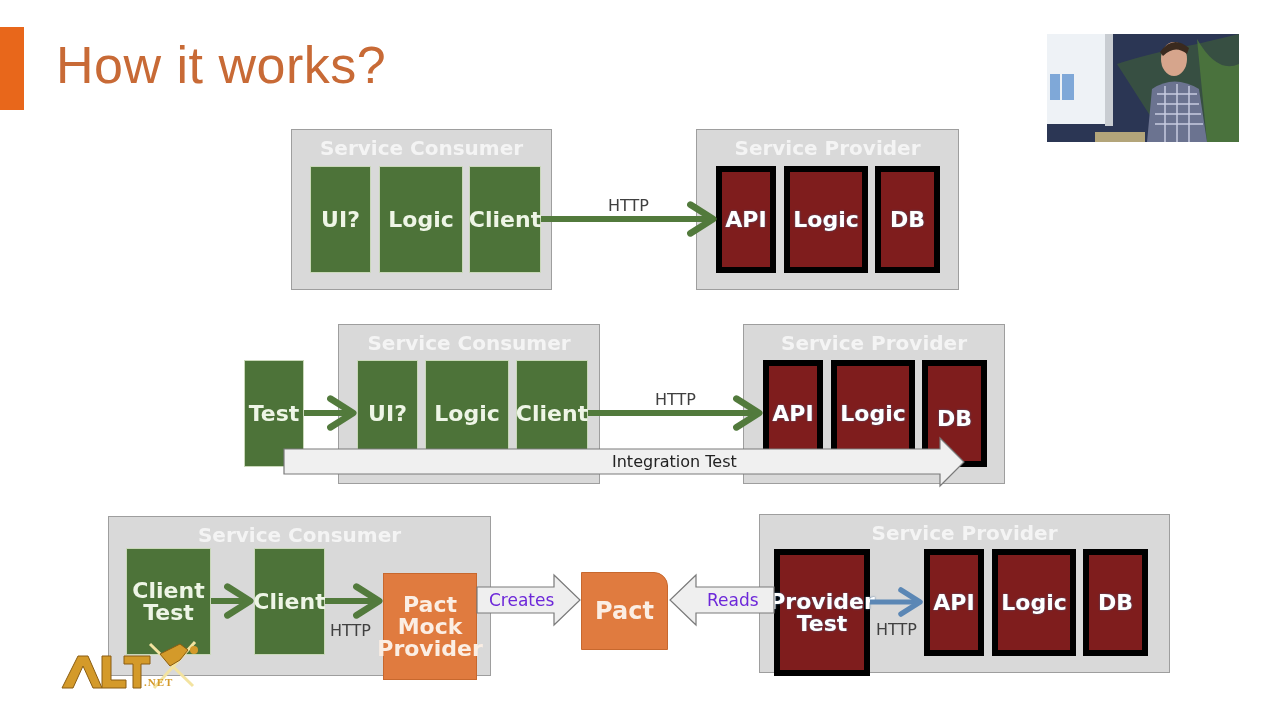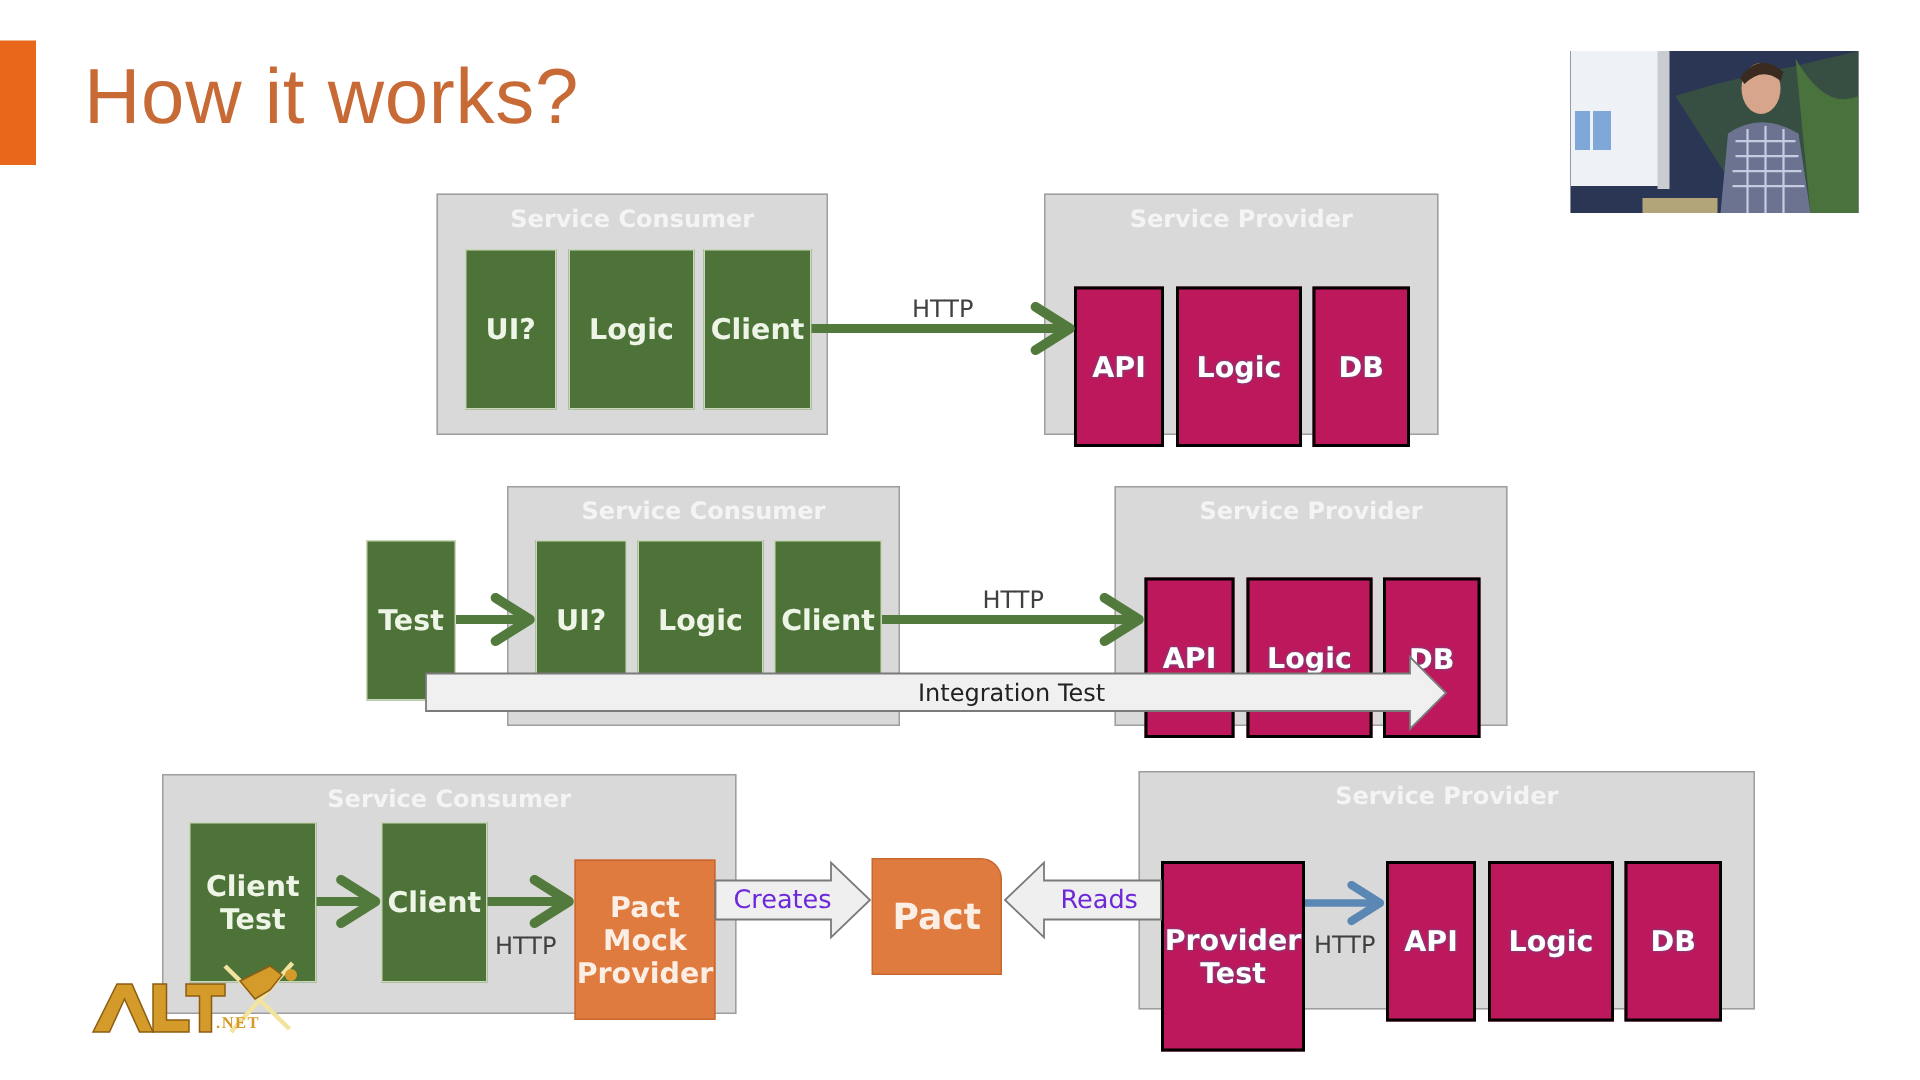--- a/index.html
+++ b/index.html
@@ -5,25 +5,25 @@
   html, body { margin:0; padding:0; }
   body { width:1280px; height:720px; background:#ffffff; position:relative; overflow:hidden;
          font-family:"DejaVu Sans", sans-serif; }
   .abs { position:absolute;font-family:Liberation Serif, serif; }
   .accent-bar { left:0; top:27px; width:24px; height:83px; background:#e8671b; }
   .title { left:56px; top:30px; font-family:"Liberation Sans", sans-serif; font-weight:300;
            font-size:52px; color:#c86a36; letter-spacing:0.5px; line-height:70px; }
   .video { left:1047px; top:34px; width:192px; height:108px; overflow:hidden; background:#2c3550; }
   .group { position:absolute; background:#d9d9d9; border:1px solid #9e9e9e; box-sizing:border-box; }
   .group-label { position:absolute; left:0; right:0; top:6px; text-align:center; color:#f4f4f4;
-                 font-weight:bold; font-size:16px; font-family:"DejaVu Sans", sans-serif; }
+                 font-weight:bold; font-size:20px; font-family:"DejaVu Sans", sans-serif; }
   .blk { position:absolute; display:flex; align-items:center; justify-content:center; text-align:center;
-         color:#eef5e6; font-weight:bold; font-size:19px; line-height:22px; box-sizing:border-box; }
+         color:#eef5e6; font-weight:bold; font-size:22px; line-height:22px; box-sizing:border-box; }
   .green { background:#4d7339; border:1px solid #c9d8b9; }
-  .blue { background:#be185d; border:2px solid #000000; color:#ffffff; text-shadow:0 0 2px #3f6a96;margin-top:25px; }
+  .blue { background:#7f1d1d; border:6px solid #000000; color:#ffffff; text-shadow:0 0 2px #3f6a96; }
   .orange { background:#e07b3f; border:1px solid #c7682e; color:#fbeee4;margin-top:25px; }
   .lbl { position:absolute; font-size:16px; color:#404040; font-family:"DejaVu Sans", sans-serif; }
   svg.ov { position:absolute; left:0; top:0; pointer-events:none; }
   .integ-text { position:absolute; font-size:16px; color:#222; }
   .callout-text { position:absolute; font-size:17px; color:#6d28d9; }
 </style>
 </head>
 <body>
 
 <div class="abs accent-bar"></div>

